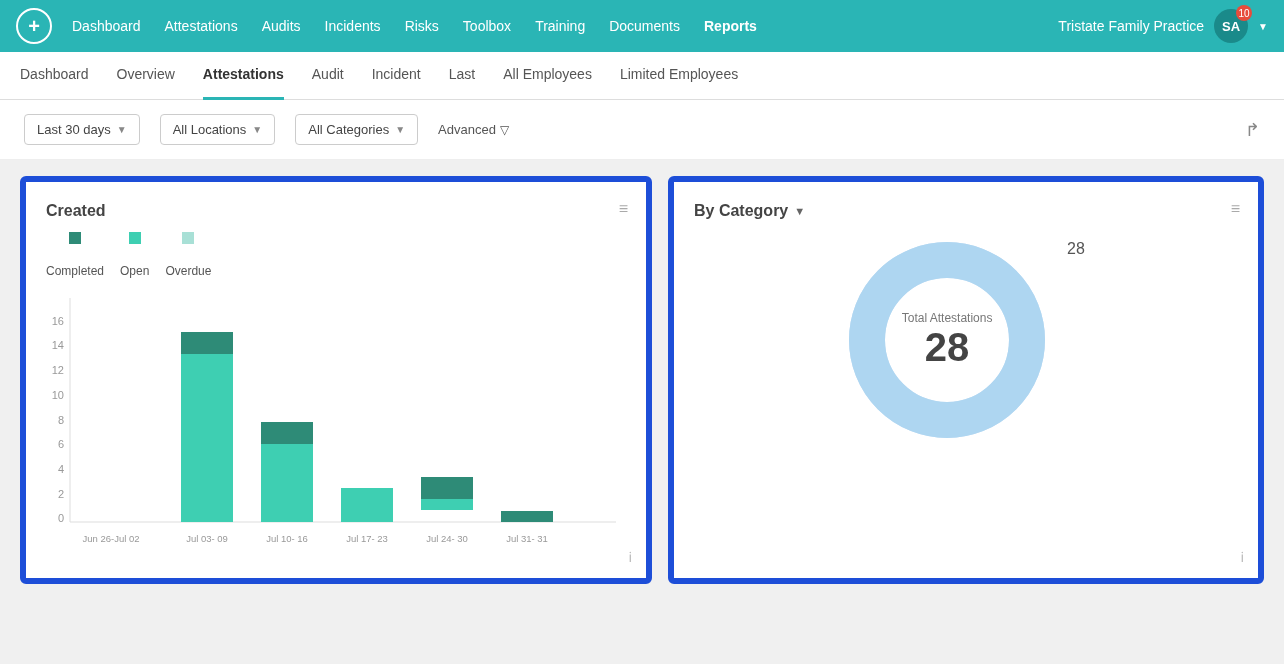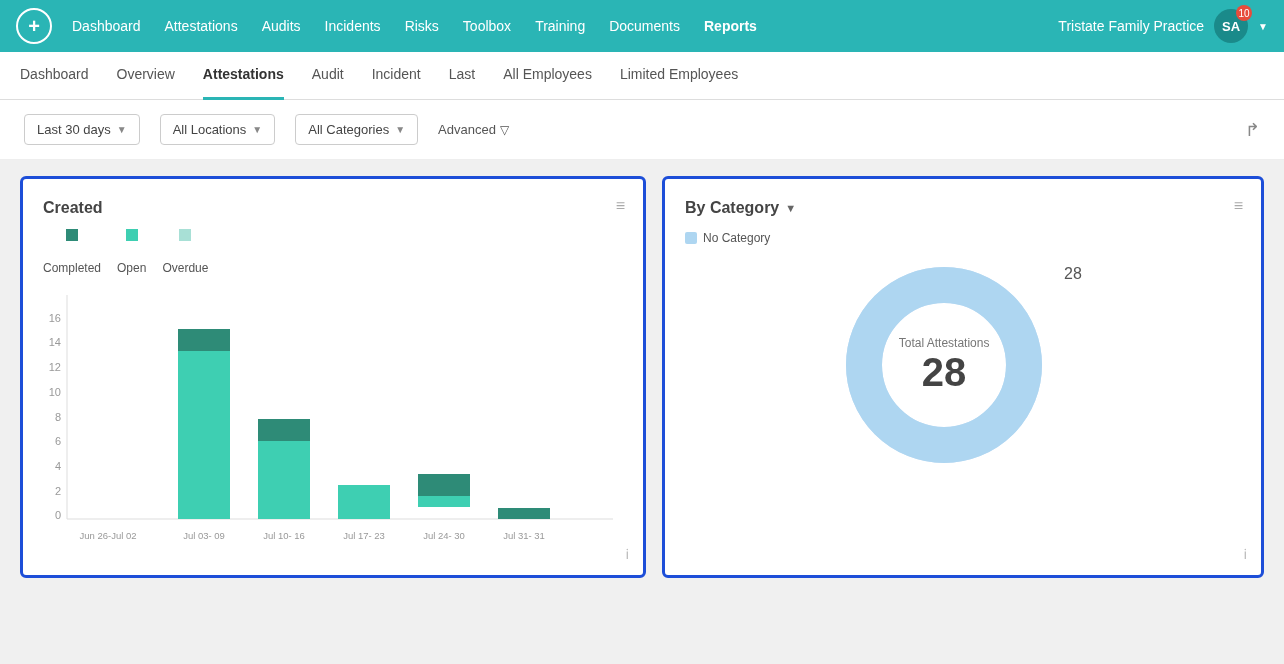--- a/index.html
+++ b/index.html
@@ -92,21 +92,21 @@
 
     
     .main {
       padding: 16px 20px;
       display: flex; gap: 16px;
     }
 
     
     .card {
       background: white;
-      border: 3px solid #1d4ed8;
+      border: 6px solid #1d4ed8;
       border-radius: 6px;
       padding: 20px;
       position: relative;
     }
     .card-left { flex: 1; }
     .card-right { flex: 1; }
 
     .card-title {
       font-size: 16px; font-weight: bold; color: #444;
       margin-bottom: 12px;
@@ -293,26 +293,20 @@
     <span class="info-icon">ℹ</span>
   </div>
 
   <div class="card card-right">
     <div class="by-cat-header">
       <span class="by-cat-title">By Category</span>
       <span class="by-cat-caret">▼</span>
     </div>
     <span class="card-menu-icon">≡</span>
 
-    <div style="margin-top: 14px;">
-      <div class="no-cat-legend">
-        <div class="no-cat-dot"></div>
-        <span>No Category</span>
-      </div>
-    </div>
 
     <div class="donut-area">
       <div class="donut-wrap">
         <svg width="200" height="200" viewBox="0 0 200 200">
 
           <circle cx="100" cy="100" r="80" fill="none" stroke="#c8dff5" stroke-width="36"></circle>
 
           <circle cx="100" cy="100" r="80" fill="none" stroke="#aed6f1" stroke-width="36" stroke-dasharray="503" stroke-dashoffset="0"></circle>
 
           <circle cx="100" cy="100" r="60" fill="white"></circle>

